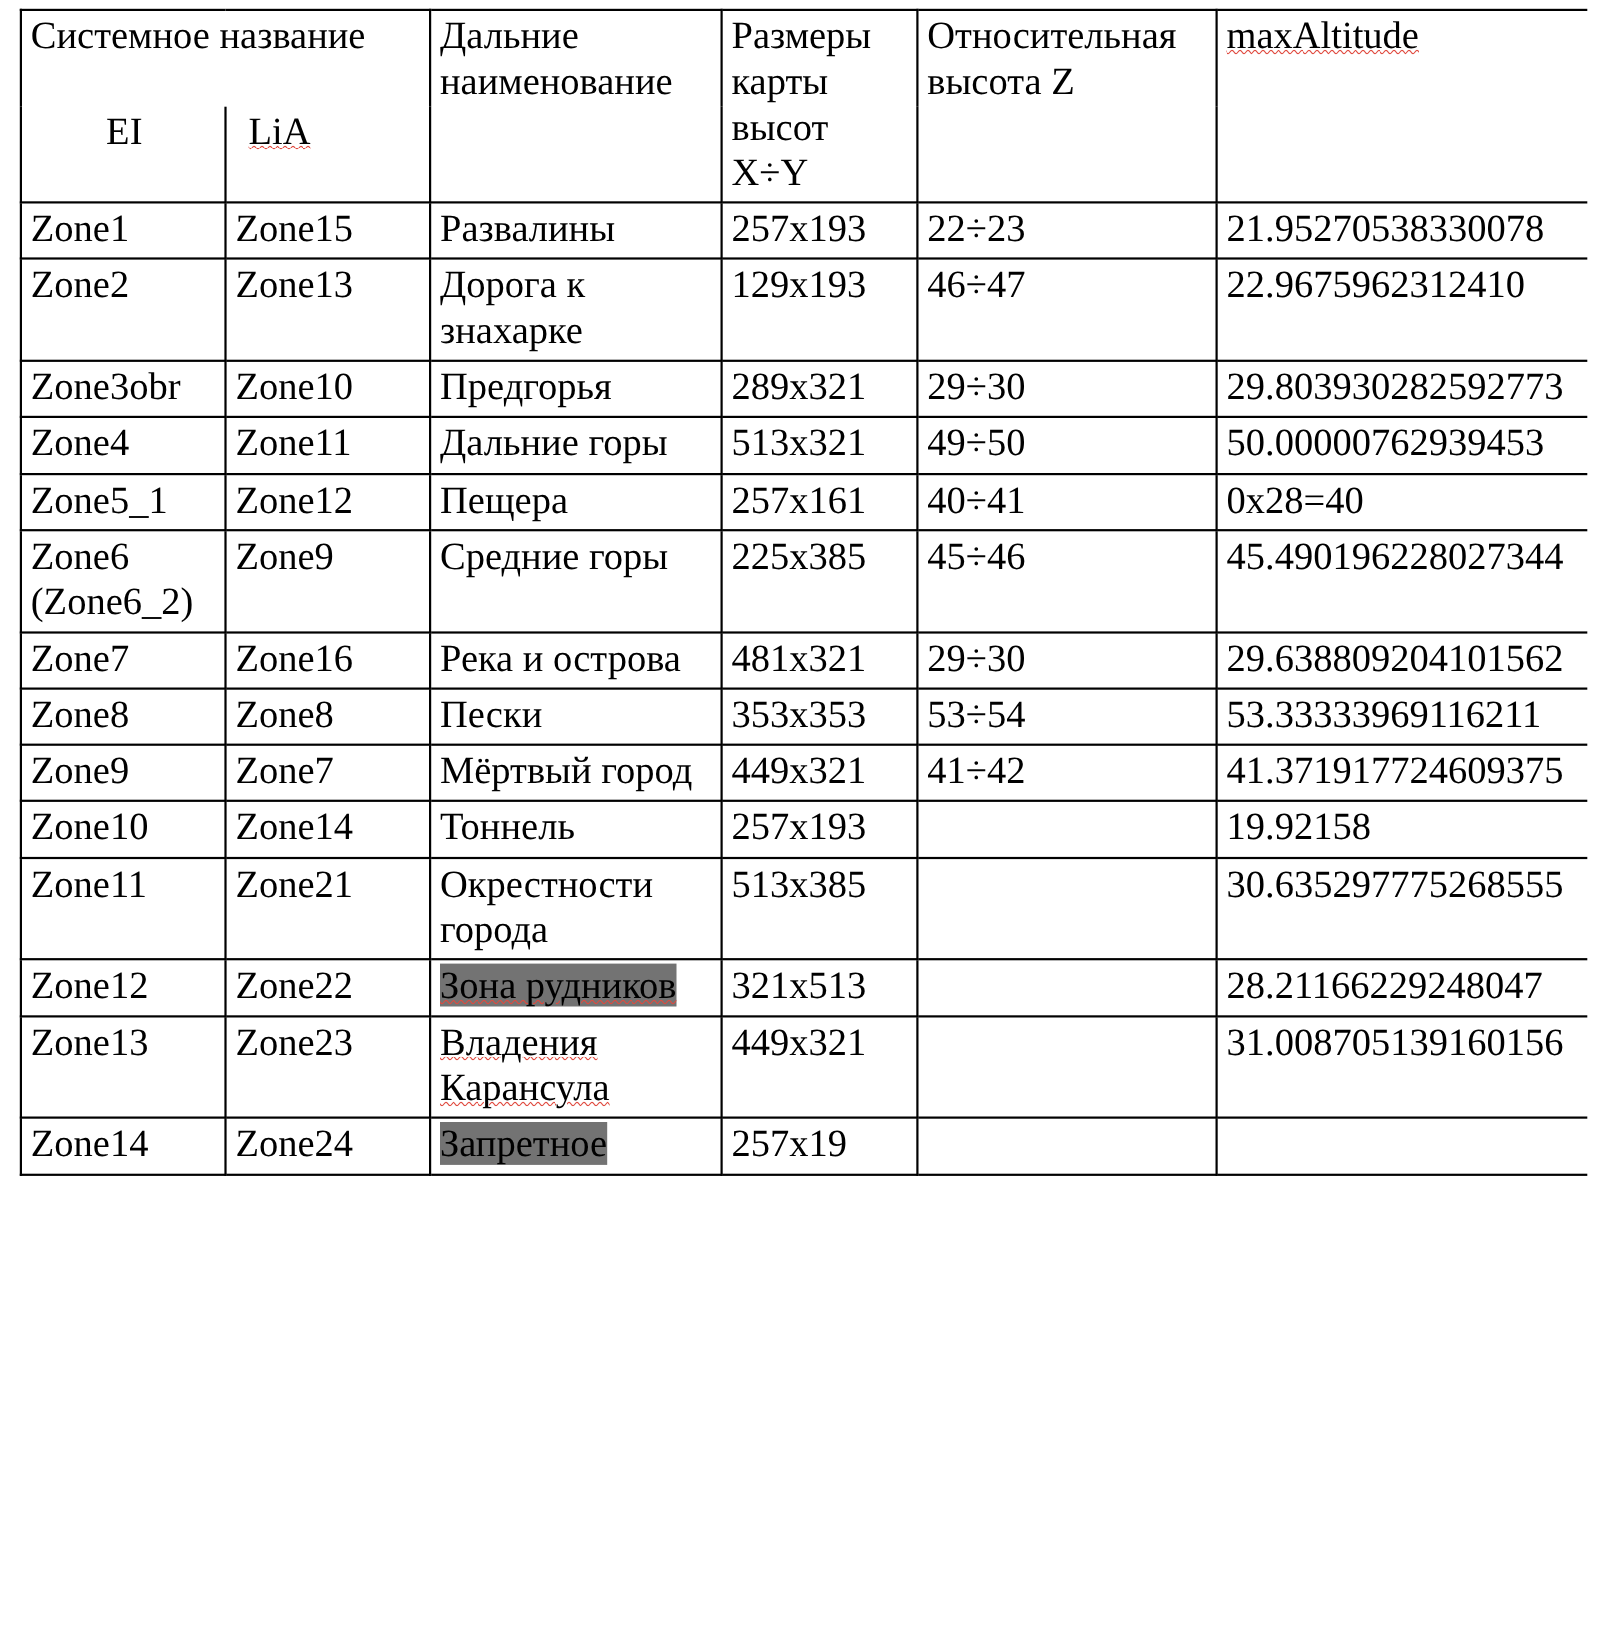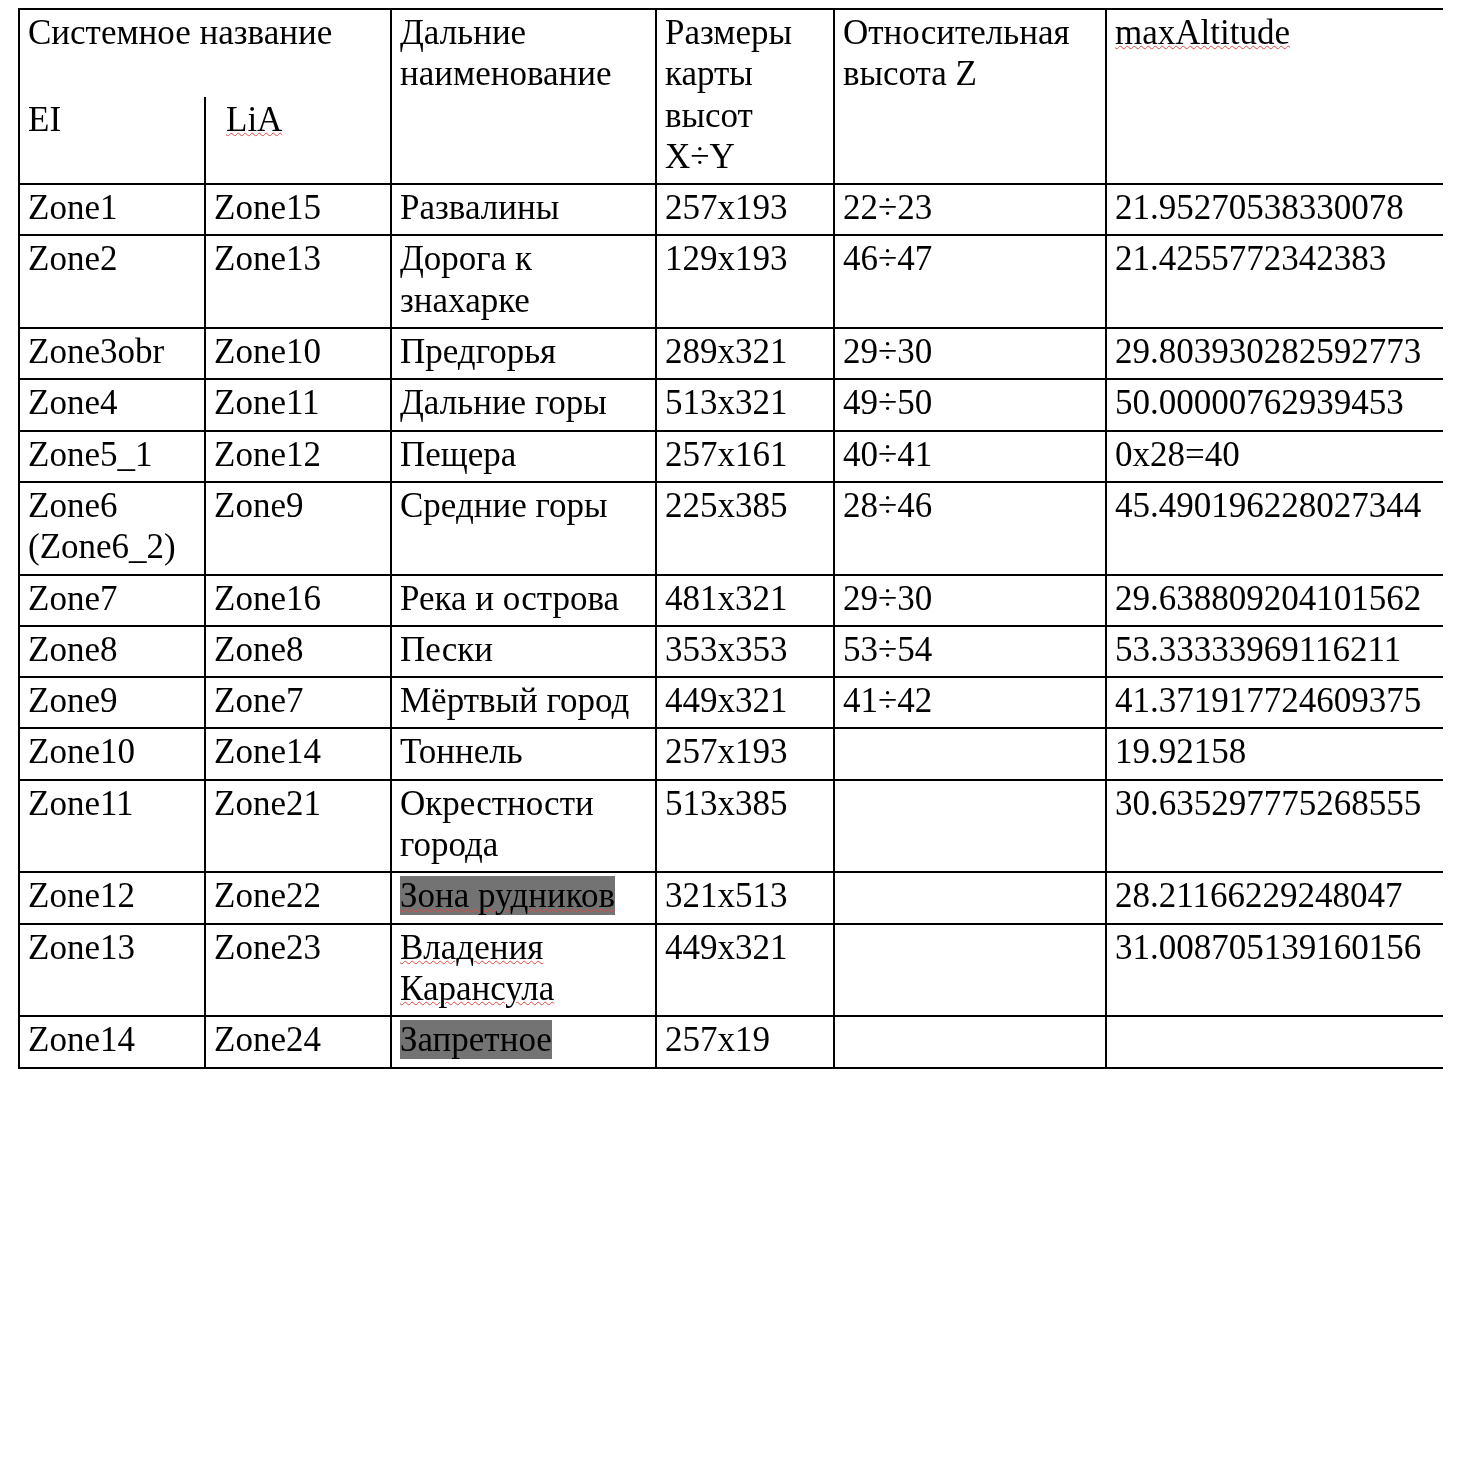--- a/index.html
+++ b/index.html
@@ -78,39 +78,39 @@
     </colgroup>
     <tbody>
       <tr class="hdr-top">
         <td colspan="2" rowspan="1" style="border-bottom:none;">Системное название</td>
         <td rowspan="2">Дальние наименование</td>
         <td rowspan="2">Размеры карты высот X÷Y</td>
         <td rowspan="2">Относительная высота Z</td>
         <td rowspan="2" class="spellcheck">maxAltitude</td>
       </tr>
       <tr class="hdr-sub">
-        <td style="border-top:none;">EI</td>
+        <td style="border-top:none;text-align:center;">EI</td>
         <td style="border-top:none;padding-left:20px;" class="spellcheck">LiA</td>
       </tr>
 
       <tr>
         <td>Zone1</td>
         <td>Zone15</td>
         <td>Развалины</td>
         <td>257x193</td>
         <td>22÷23</td>
         <td>21.95270538330078</td>
       </tr>
       <tr>
         <td>Zone2</td>
         <td>Zone13</td>
         <td>Дорога к знахарке</td>
         <td>129x193</td>
         <td>46÷47</td>
-        <td>21.4255772342383</td>
+        <td>22.9675962312410</td>
       </tr>
       <tr>
         <td>Zone3obr</td>
         <td>Zone10</td>
         <td>Предгорья</td>
         <td>289x321</td>
         <td>29÷30</td>
         <td>29.803930282592773</td>
       </tr>
       <tr>
@@ -127,21 +127,21 @@
         <td>Пещера</td>
         <td>257x161</td>
         <td>40÷41</td>
         <td>0x28=40</td>
       </tr>
       <tr>
         <td>Zone6 (Zone6_2)</td>
         <td>Zone9</td>
         <td>Средние горы</td>
         <td>225x385</td>
-        <td>28÷46</td>
+        <td>45÷46</td>
         <td>45.490196228027344</td>
       </tr>
       <tr>
         <td>Zone7</td>
         <td>Zone16</td>
         <td>Река и острова</td>
         <td>481x321</td>
         <td>29÷30</td>
         <td>29.638809204101562</td>
       </tr>

